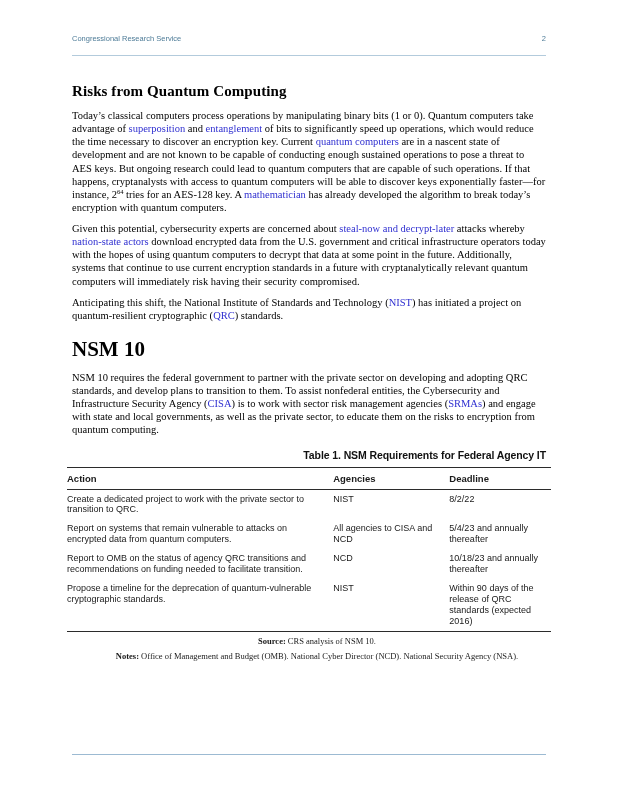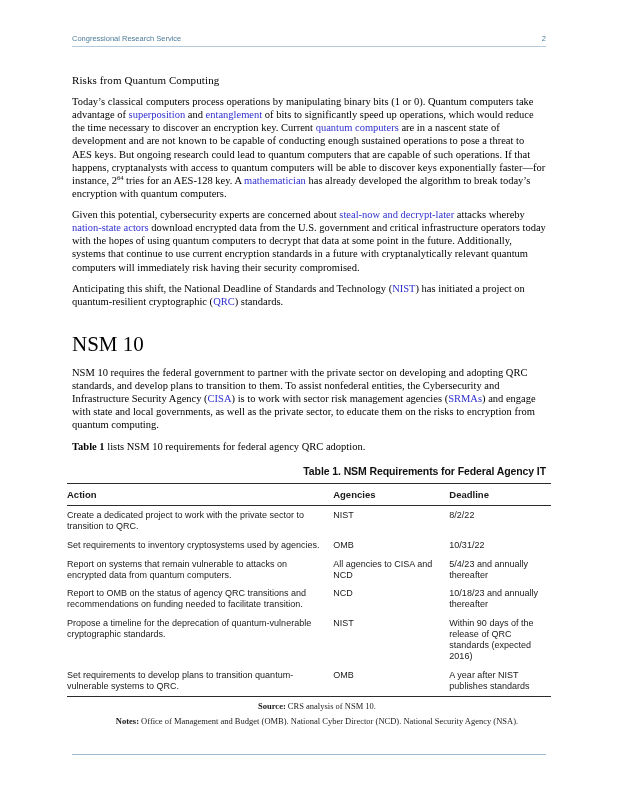--- a/index.html
+++ b/index.html
@@ -19,27 +19,27 @@
   }
   .page{
     position:relative;width:100%;height:100%;
     box-sizing:border-box;padding:34px 72px 0 72px;overflow:hidden;
   }
   .hdr{
     display:flex;justify-content:space-between;align-items:flex-end;
     font-family:"Liberation Sans","DejaVu Sans",sans-serif;
     font-size:7.5px;color:var(--header-text);
     border-bottom:1px solid var(--header-rule);
-    padding-bottom:3px;
+    padding-bottom:12px;
   }
   h1.sec{
-    font-size:11px;font-weight:normal;margin:27px 0 9px 0;letter-spacing:.1px;
+    font-size:15px;font-weight:bold;margin:27px 0 9px 0;letter-spacing:.1px;
   }
   h2.big{
-    font-size:21px;font-weight:normal;margin:24px 0 9px 0;
+    font-size:21px;font-weight:bold;margin:15px 0 9px 0;
   }
   p.body-p{
     font-size:10.5px;line-height:1.25;margin:0 0 8px 0;
   }
   a.link{color:var(--link);text-decoration:none;cursor:pointer;}
   sup.sp{font-size:6.5px;line-height:0;}
   .tbl-title{
     font-family:"Liberation Sans","DejaVu Sans",sans-serif;
     font-size:10.5px;font-weight:bold;text-align:right;
     margin:12px 0 6px 0;color:#111;letter-spacing:-0.1px;
@@ -82,26 +82,25 @@
 
   <header class="hdr">
     <span>Congressional Research Service</span>
     <span>2</span>
   </header>
 
   <h1 class="sec">Risks from Quantum Computing</h1>
 
   <p class="body-p"><span>Today’s classical computers process operations by manipulating binary bits (1 or 0). Quantum computers take advantage of </span><a href="#" class="link">superposition</a><span> and </span><a href="#" class="link">entanglement</a><span> of bits to significantly speed up operations, which would reduce the time necessary to discover an encryption key. Current </span><a href="#" class="link">quantum computers</a><span> are in a nascent state of development and are not known to be capable of conducting enough sustained operations to pose a threat to AES keys. But ongoing research could lead to quantum computers that are capable of such operations. If that happens, cryptanalysts with access to quantum computers will be able to discover keys exponentially faster—for instance, 2</span><sup class="sp">64</sup><span> tries for an AES-128 key. A </span><a href="#" class="link">mathematician</a><span> has already developed the algorithm to break today’s encryption with quantum computers.</span></p>
   <p class="body-p"><span>Given this potential, cybersecurity experts are concerned about </span><a href="#" class="link">steal-now and decrypt-later</a><span> attacks whereby </span><a href="#" class="link">nation-state actors</a><span> download encrypted data from the U.S. government and critical infrastructure operators today with the hopes of using quantum computers to decrypt that data at some point in the future. Additionally, systems that continue to use current encryption standards in a future with cryptanalytically relevant quantum computers will immediately risk having their security compromised.</span></p>
-  <p class="body-p"><span>Anticipating this shift, the National Deadline of Standards and Technology (</span><a href="#" class="link">NIST</a><span>) has initiated a project on quantum-resilient cryptographic (</span><a href="#" class="link">QRC</a><span>) standards.</span></p>
+  <p class="body-p"><span>Anticipating this shift, the National Institute of Standards and Technology (</span><a href="#" class="link">NIST</a><span>) has initiated a project on quantum-resilient cryptographic (</span><a href="#" class="link">QRC</a><span>) standards.</span></p>
 
   <h2 class="big">NSM 10</h2>
 
   <p class="body-p"><span>NSM 10 requires the federal government to partner with the private sector on developing and adopting QRC standards, and develop plans to transition to them. To assist nonfederal entities, the Cybersecurity and Infrastructure Security Agency (</span><a href="#" class="link">CISA</a><span>) is to work with sector risk management agencies (</span><a href="#" class="link">SRMAs</a><span>) and engage with state and local governments, as well as the private sector, to educate them on the risks to encryption from quantum computing.</span></p>
-  <p class="body-p"><b>Table 1</b><span> lists NSM 10 requirements for federal agency QRC adoption.</span></p>
 
   <div>
     <div class="tbl-title">Table 1. NSM Requirements for Federal Agency IT</div>
     <table class="tbl">
       <colgroup>
         <col class="c-action">
           <col class="c-agencies">
           <col class="c-deadline">
       </colgroup>
       <thead>
@@ -111,44 +110,34 @@
           <th>Deadline</th>
         </tr>
       </thead>
       <tbody>
           <tr>
             <td>Create a dedicated project to work with the private sector to transition to QRC.</td>
             <td>NIST</td>
             <td>8/2/22</td>
           </tr>
           <tr>
-            <td>Set requirements to inventory cryptosystems used by agencies.</td>
-            <td>OMB</td>
-            <td>10/31/22</td>
-          </tr>
-          <tr>
             <td>Report on systems that remain vulnerable to attacks on encrypted data from quantum computers.</td>
             <td>All agencies to CISA and NCD</td>
             <td>5/4/23 and annually thereafter</td>
           </tr>
           <tr>
             <td>Report to OMB on the status of agency QRC transitions and recommendations on funding needed to facilitate transition.</td>
             <td>NCD</td>
             <td>10/18/23 and annually thereafter</td>
           </tr>
           <tr>
             <td>Propose a timeline for the deprecation of quantum-vulnerable cryptographic standards.</td>
             <td>NIST</td>
             <td>Within 90 days of the release of QRC standards (expected 2016)</td>
           </tr>
-          <tr>
-            <td>Set requirements to develop plans to transition quantum-vulnerable systems to QRC.</td>
-            <td>OMB</td>
-            <td>A year after NIST publishes standards</td>
-          </tr>
         </tbody>
     </table>
     <p class="src first-src"><b>Source:</b><span> CRS analysis of NSM 10.</span></p>
     <p class="src"><b>Notes:</b><span> Office of Management and Budget (OMB). National Cyber Director (NCD). National Security Agency (NSA).</span></p>
   </div>
 
   <div class="footer-rule"></div>
 
 </div>
 

